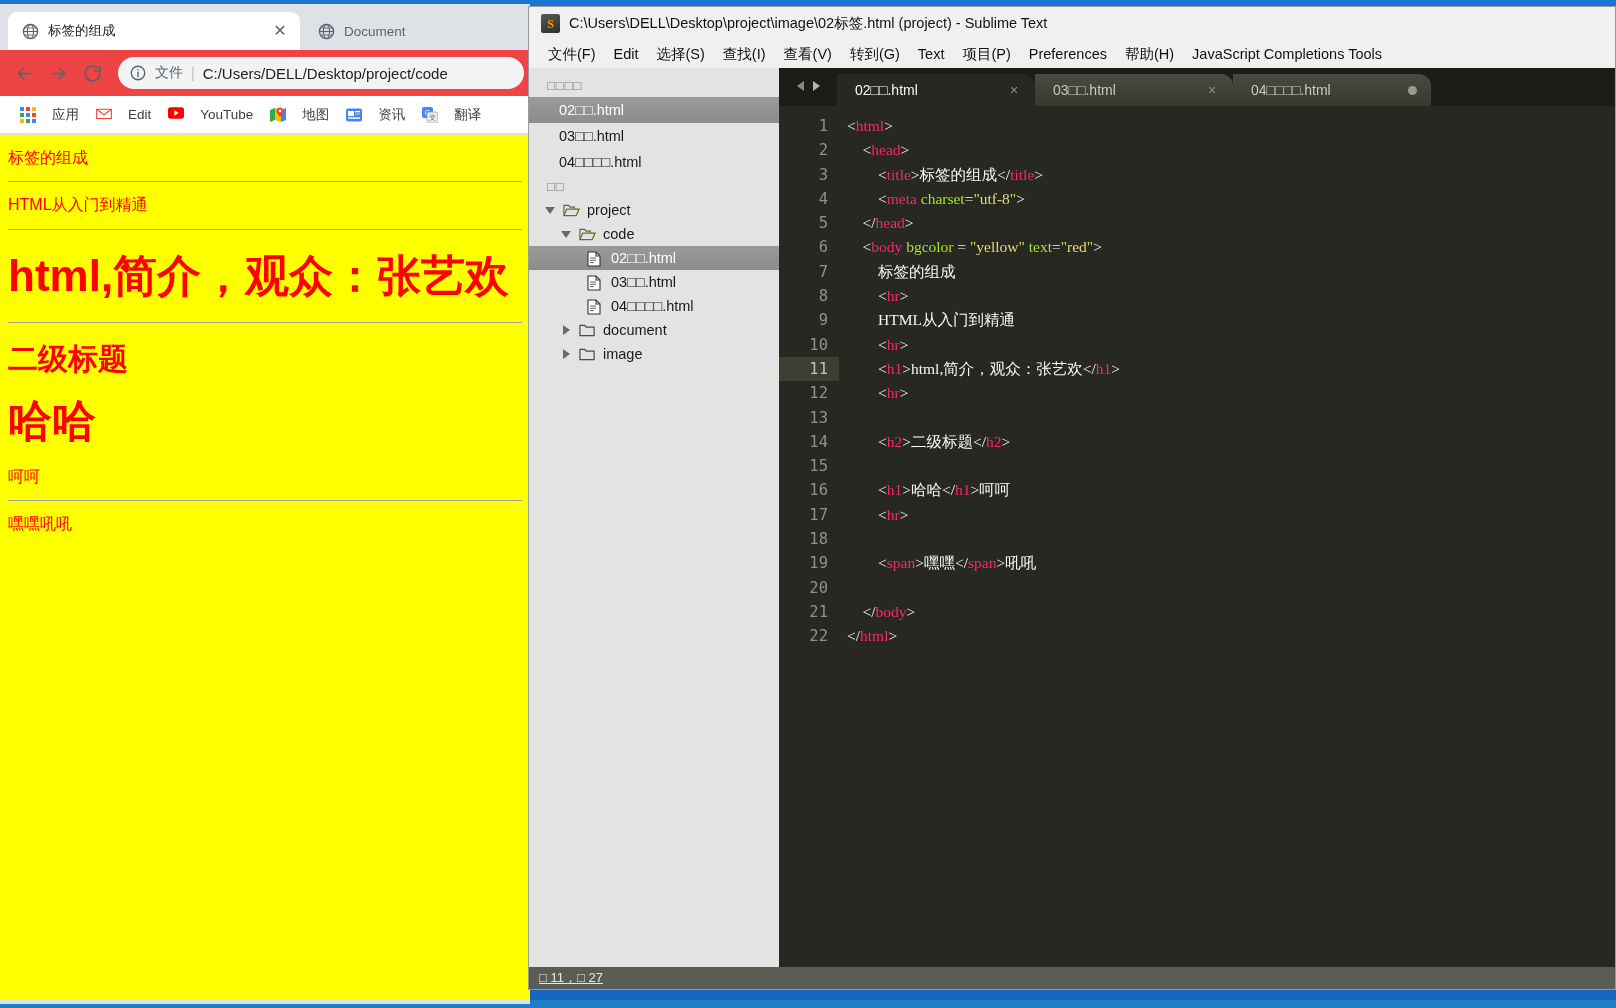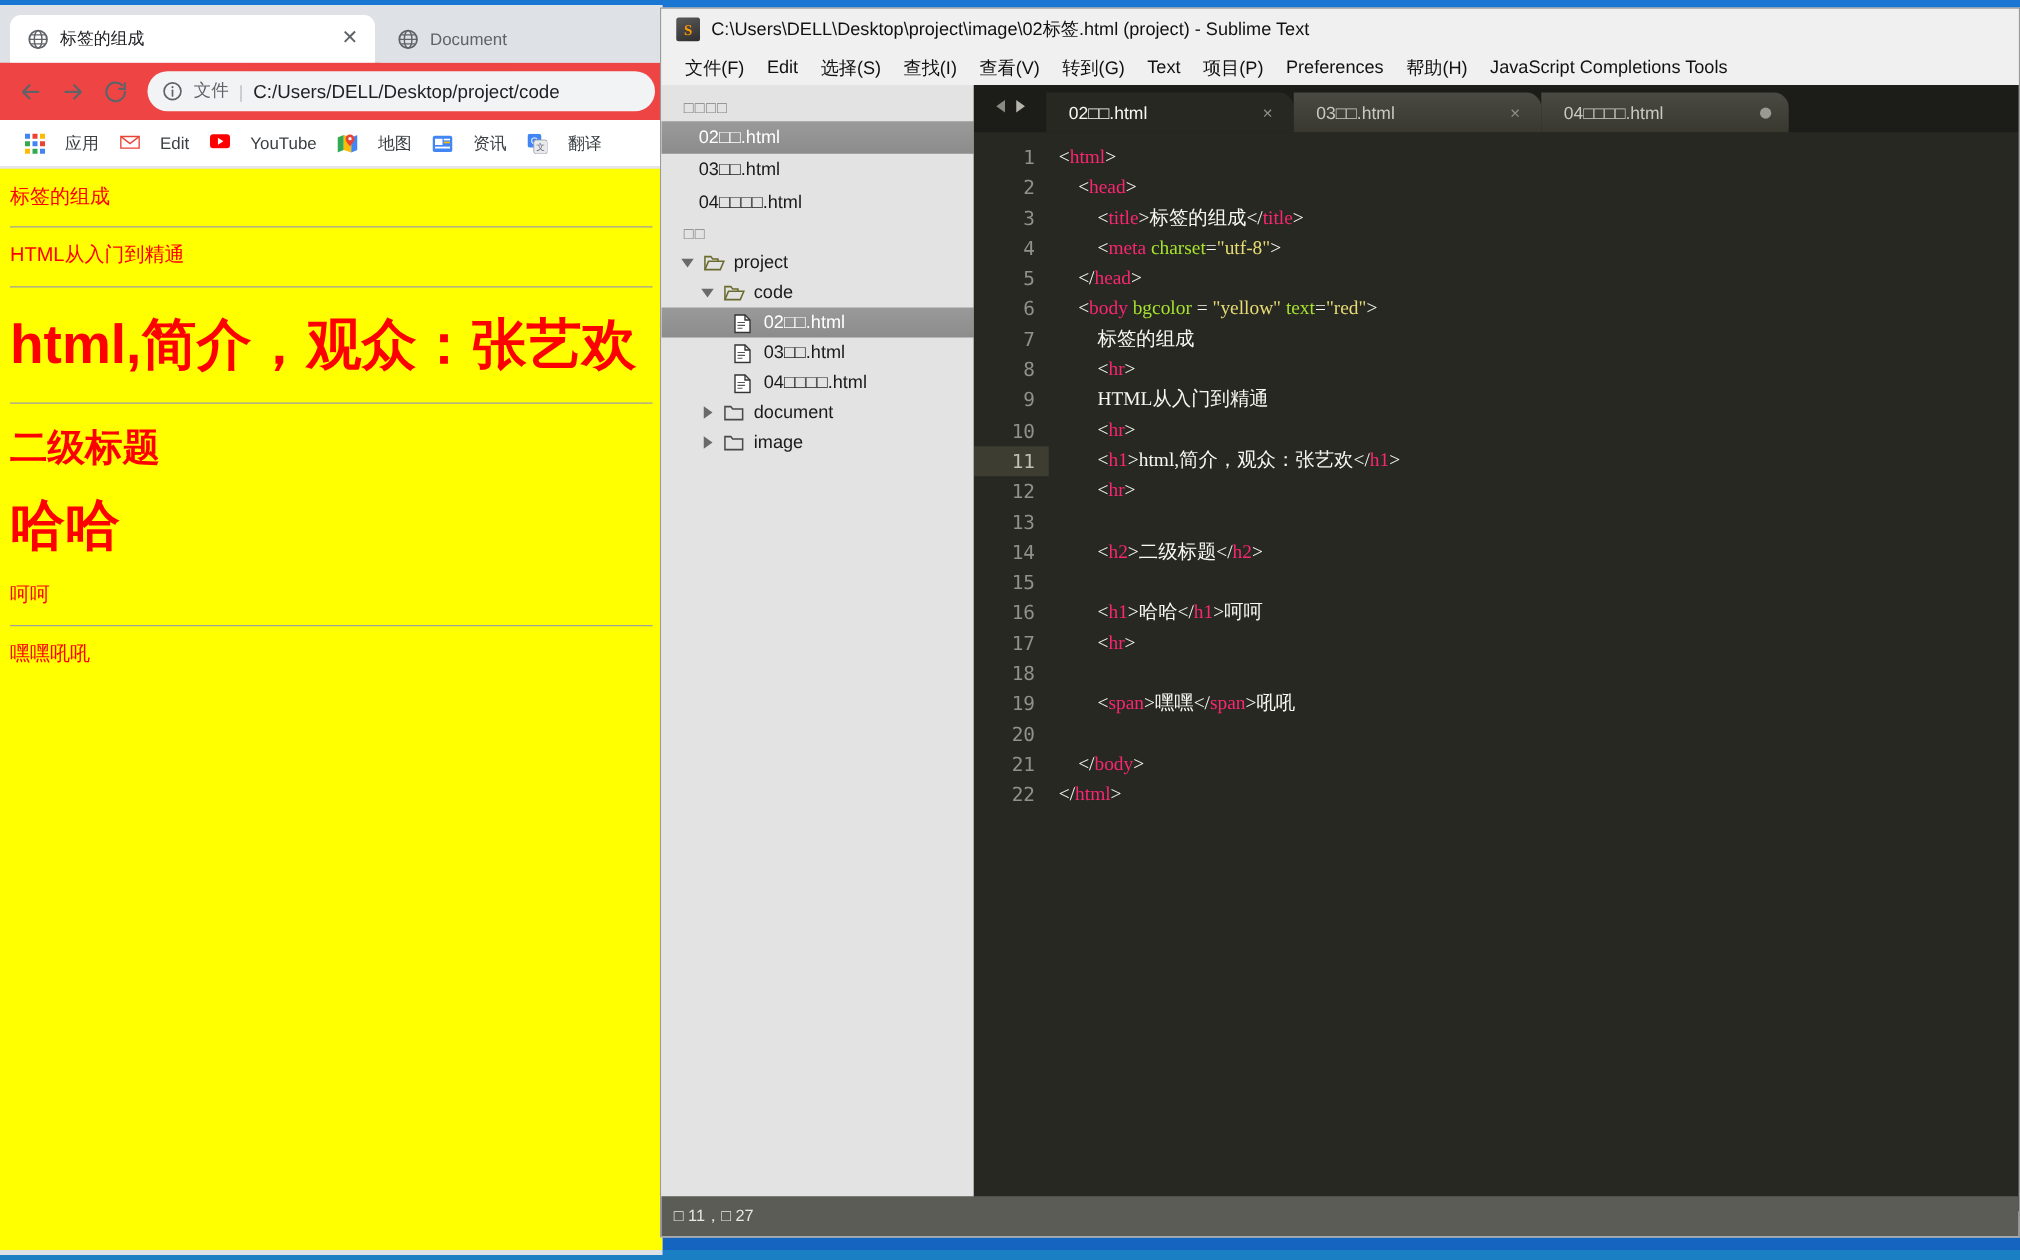--- a/index.html
+++ b/index.html
@@ -228,24 +228,25 @@
     font-family:Liberation Serif, serif;
     font-size:15.5px; line-height:24.3px; color:#f8f8f2;
     white-space:pre;
   }
   .tok-tag{ color:#f92672; }
   .tok-punc{ color:#f8f8f2; }
   .tok-attr{ color:#a6e22e; }
   .tok-str{ color:#e6db74; }
 
   #st-statusbar{
-    position:absolute; left:0; bottom:0; width:1086px; height:32px;
+    position:absolute; left:0; bottom:0; width:1086px; height:22px;
     background:#5c5c56; color:#e8e8e3;
     display:flex; align-items:center; padding-left:10px;
     font-size:13px;
+    text-decoration:underline;
   }
   #st-status-left{ white-space:nowrap; }
 </style>
 </head>
 <body>
 
 <div id="desktop-top-strip"></div>
 <div id="desktop-bottom-strip"></div>
 
 <div id="chrome-window">

